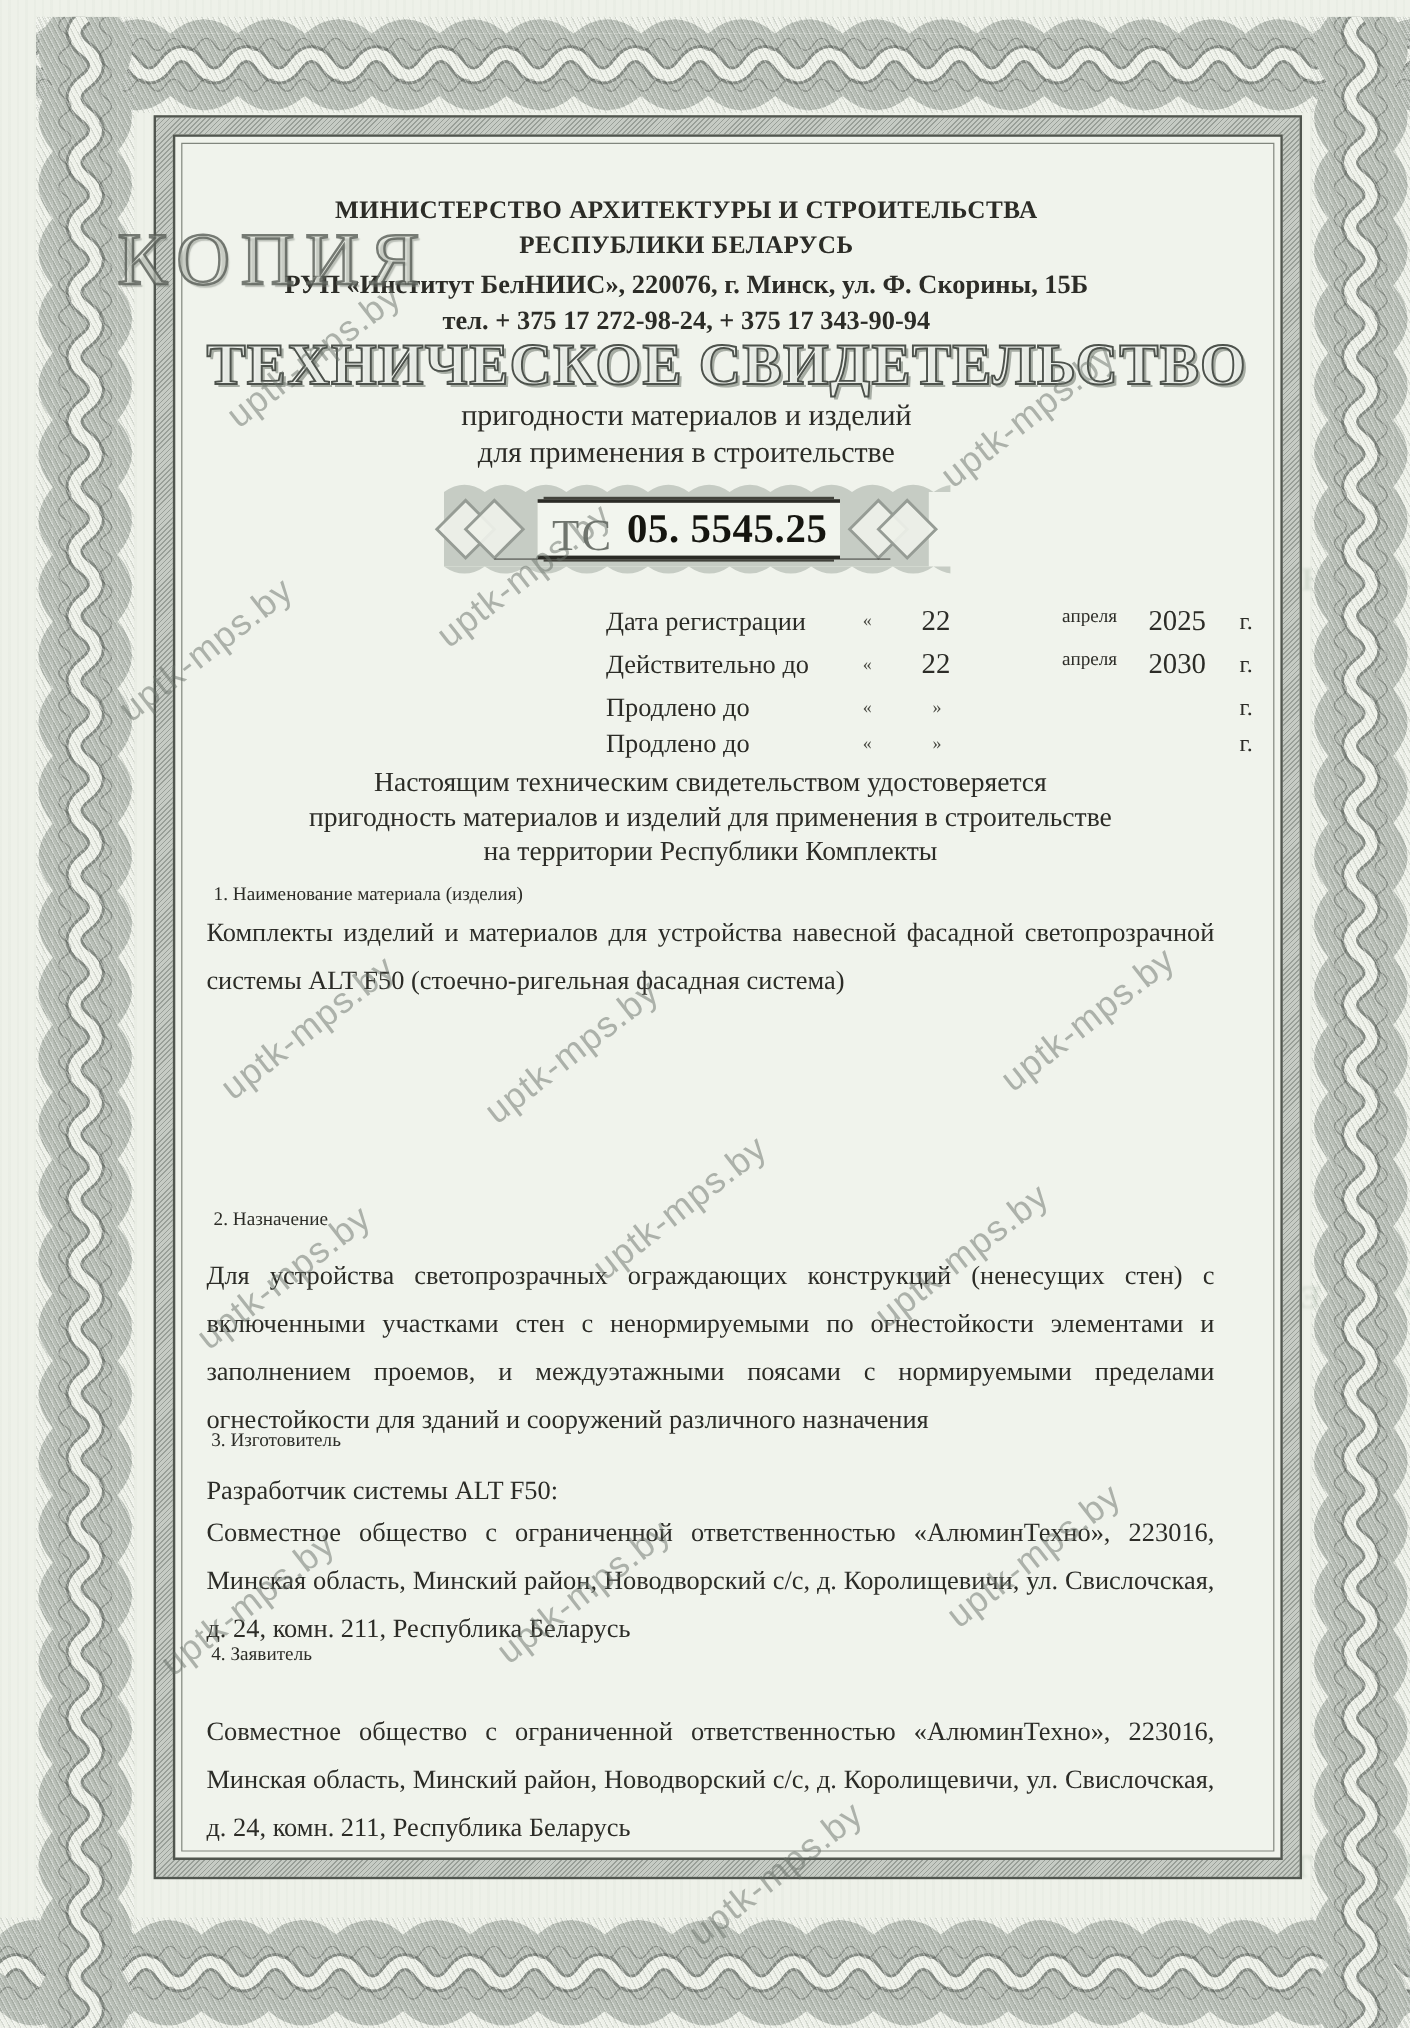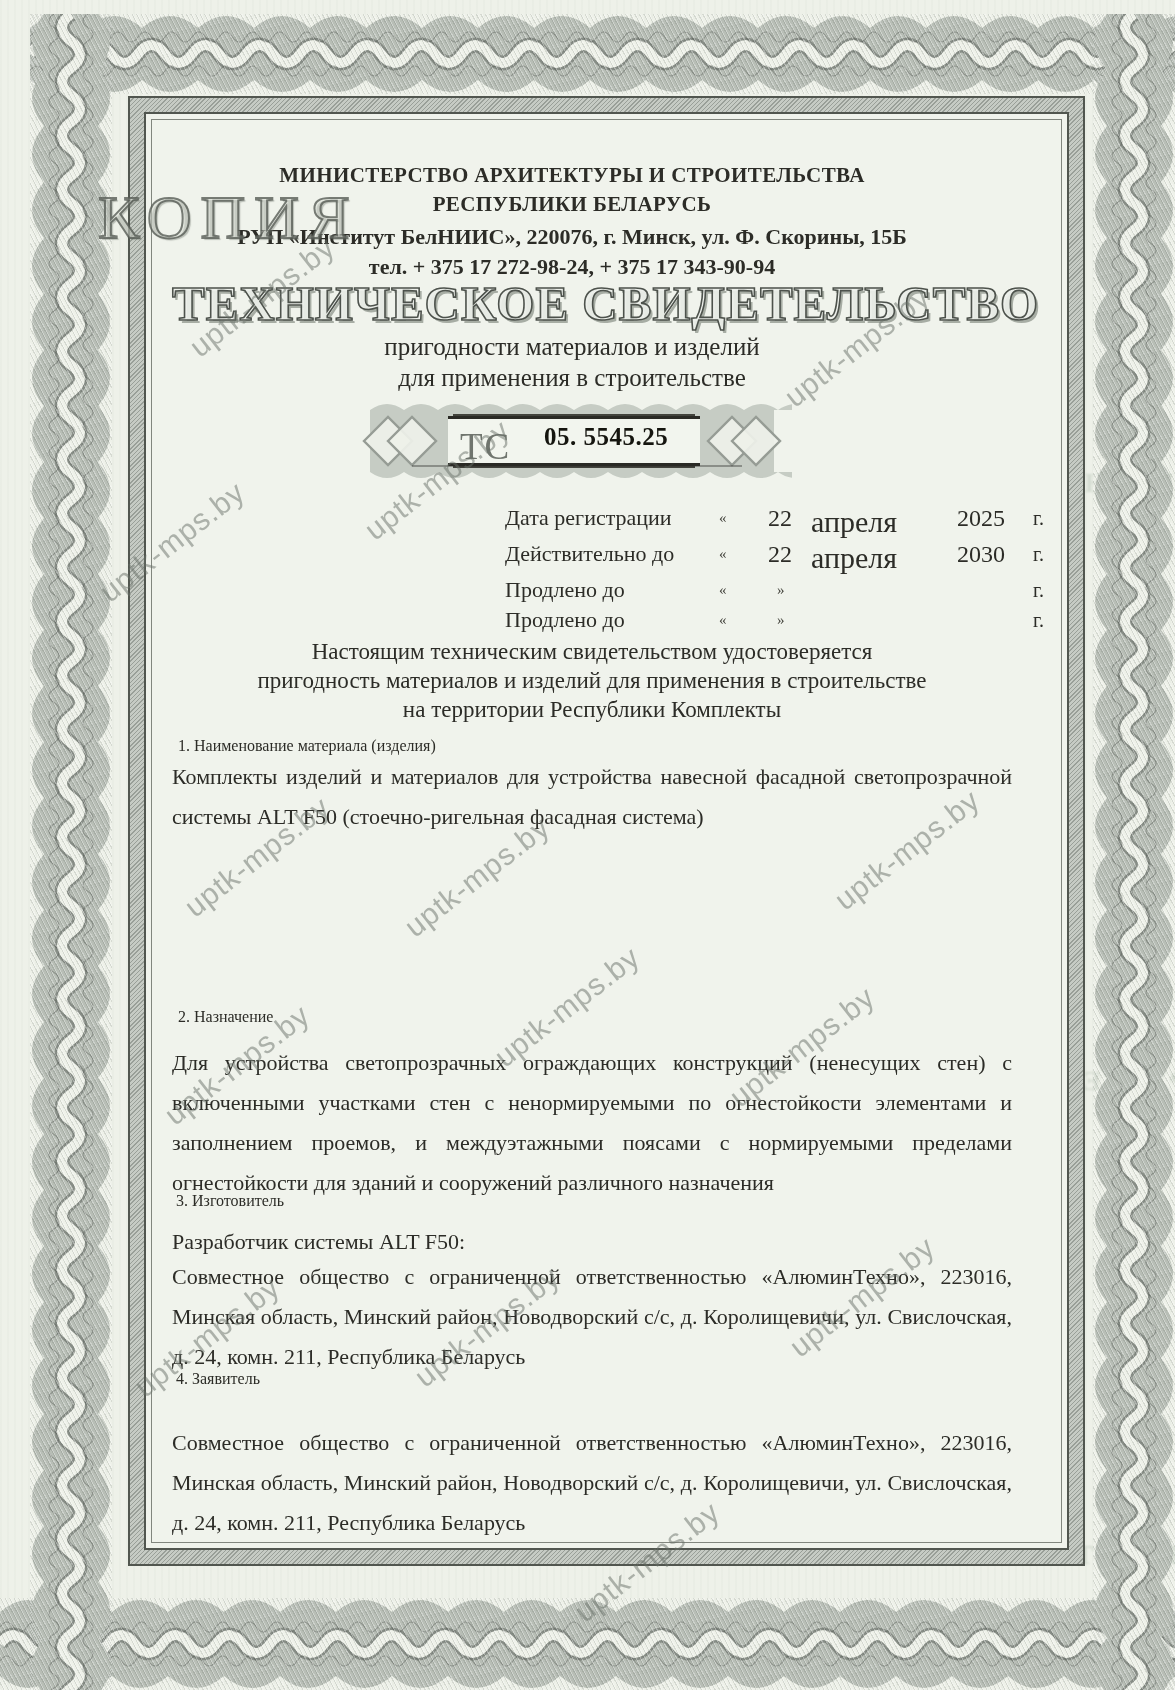--- a/index.html
+++ b/index.html
@@ -49,27 +49,27 @@
   
   .banner{position:absolute;left:352px;top:398px;width:440px;height:86px;z-index:15;}
   .banner svg{position:absolute;inset:0;}
   .banner-panel{
     position:absolute;left:96px;top:18px;width:252px;height:50px;box-sizing:border-box;
     background:#f2f5ee;
     border-top:3px solid #2a2a25;border-bottom:3px solid #2a2a25;
     box-shadow:0 -7px 0 -5px rgba(42,42,37,.85), 0 7px 0 -5px rgba(42,42,37,.85);
   }
   .banner-tc{position:absolute;left:108px;top:27px;font-size:37px;color:#70756e;letter-spacing:2px;}
-  .banner-num{position:absolute;left:166px;top:25px;width:176px;text-align:center;font-size:25px;font-weight:bold;letter-spacing:.5px;color:#15150f;}
+  .banner-num{position:absolute;left:166px;top:25px;width:176px;text-align:center;font-size:34px;font-weight:bold;letter-spacing:.5px;color:#15150f;}
   
   .drow{position:absolute;left:505px;width:570px;height:30px;}
   .dlabel{position:absolute;left:0;top:0;font-size:22px;white-space:nowrap;}
   .dq{position:absolute;top:5px;font-size:15px;color:#46463f;}
   .dday{position:absolute;left:240px;width:70px;text-align:center;font-size:24px;}
-  .dmonth{position:absolute;left:306px;width:110px;text-align:left;font-size:30px;}
+  .dmonth{position:absolute;left:316px;width:110px;text-align:right;font-size:16px;}
   .dyear{position:absolute;left:430px;width:92px;text-align:center;font-size:24px;}
   .dsuffix{position:absolute;left:528px;top:2px;font-size:20px;}
   
   .st-line{position:absolute;left:172px;width:840px;text-align:center;font-size:23px;white-space:nowrap;}
   .sec-heading{position:absolute;font-size:16px;white-space:nowrap;text-align:center;}
   .sec-intro{position:absolute;left:172px;font-size:22px;white-space:nowrap;}
   .para{position:absolute;left:172px;width:840px;font-size:22px;line-height:40px;text-align:justify;text-align-last:left;}
   
   .copy-stamp{
     position:absolute;left:98px;top:186px;z-index:50;

